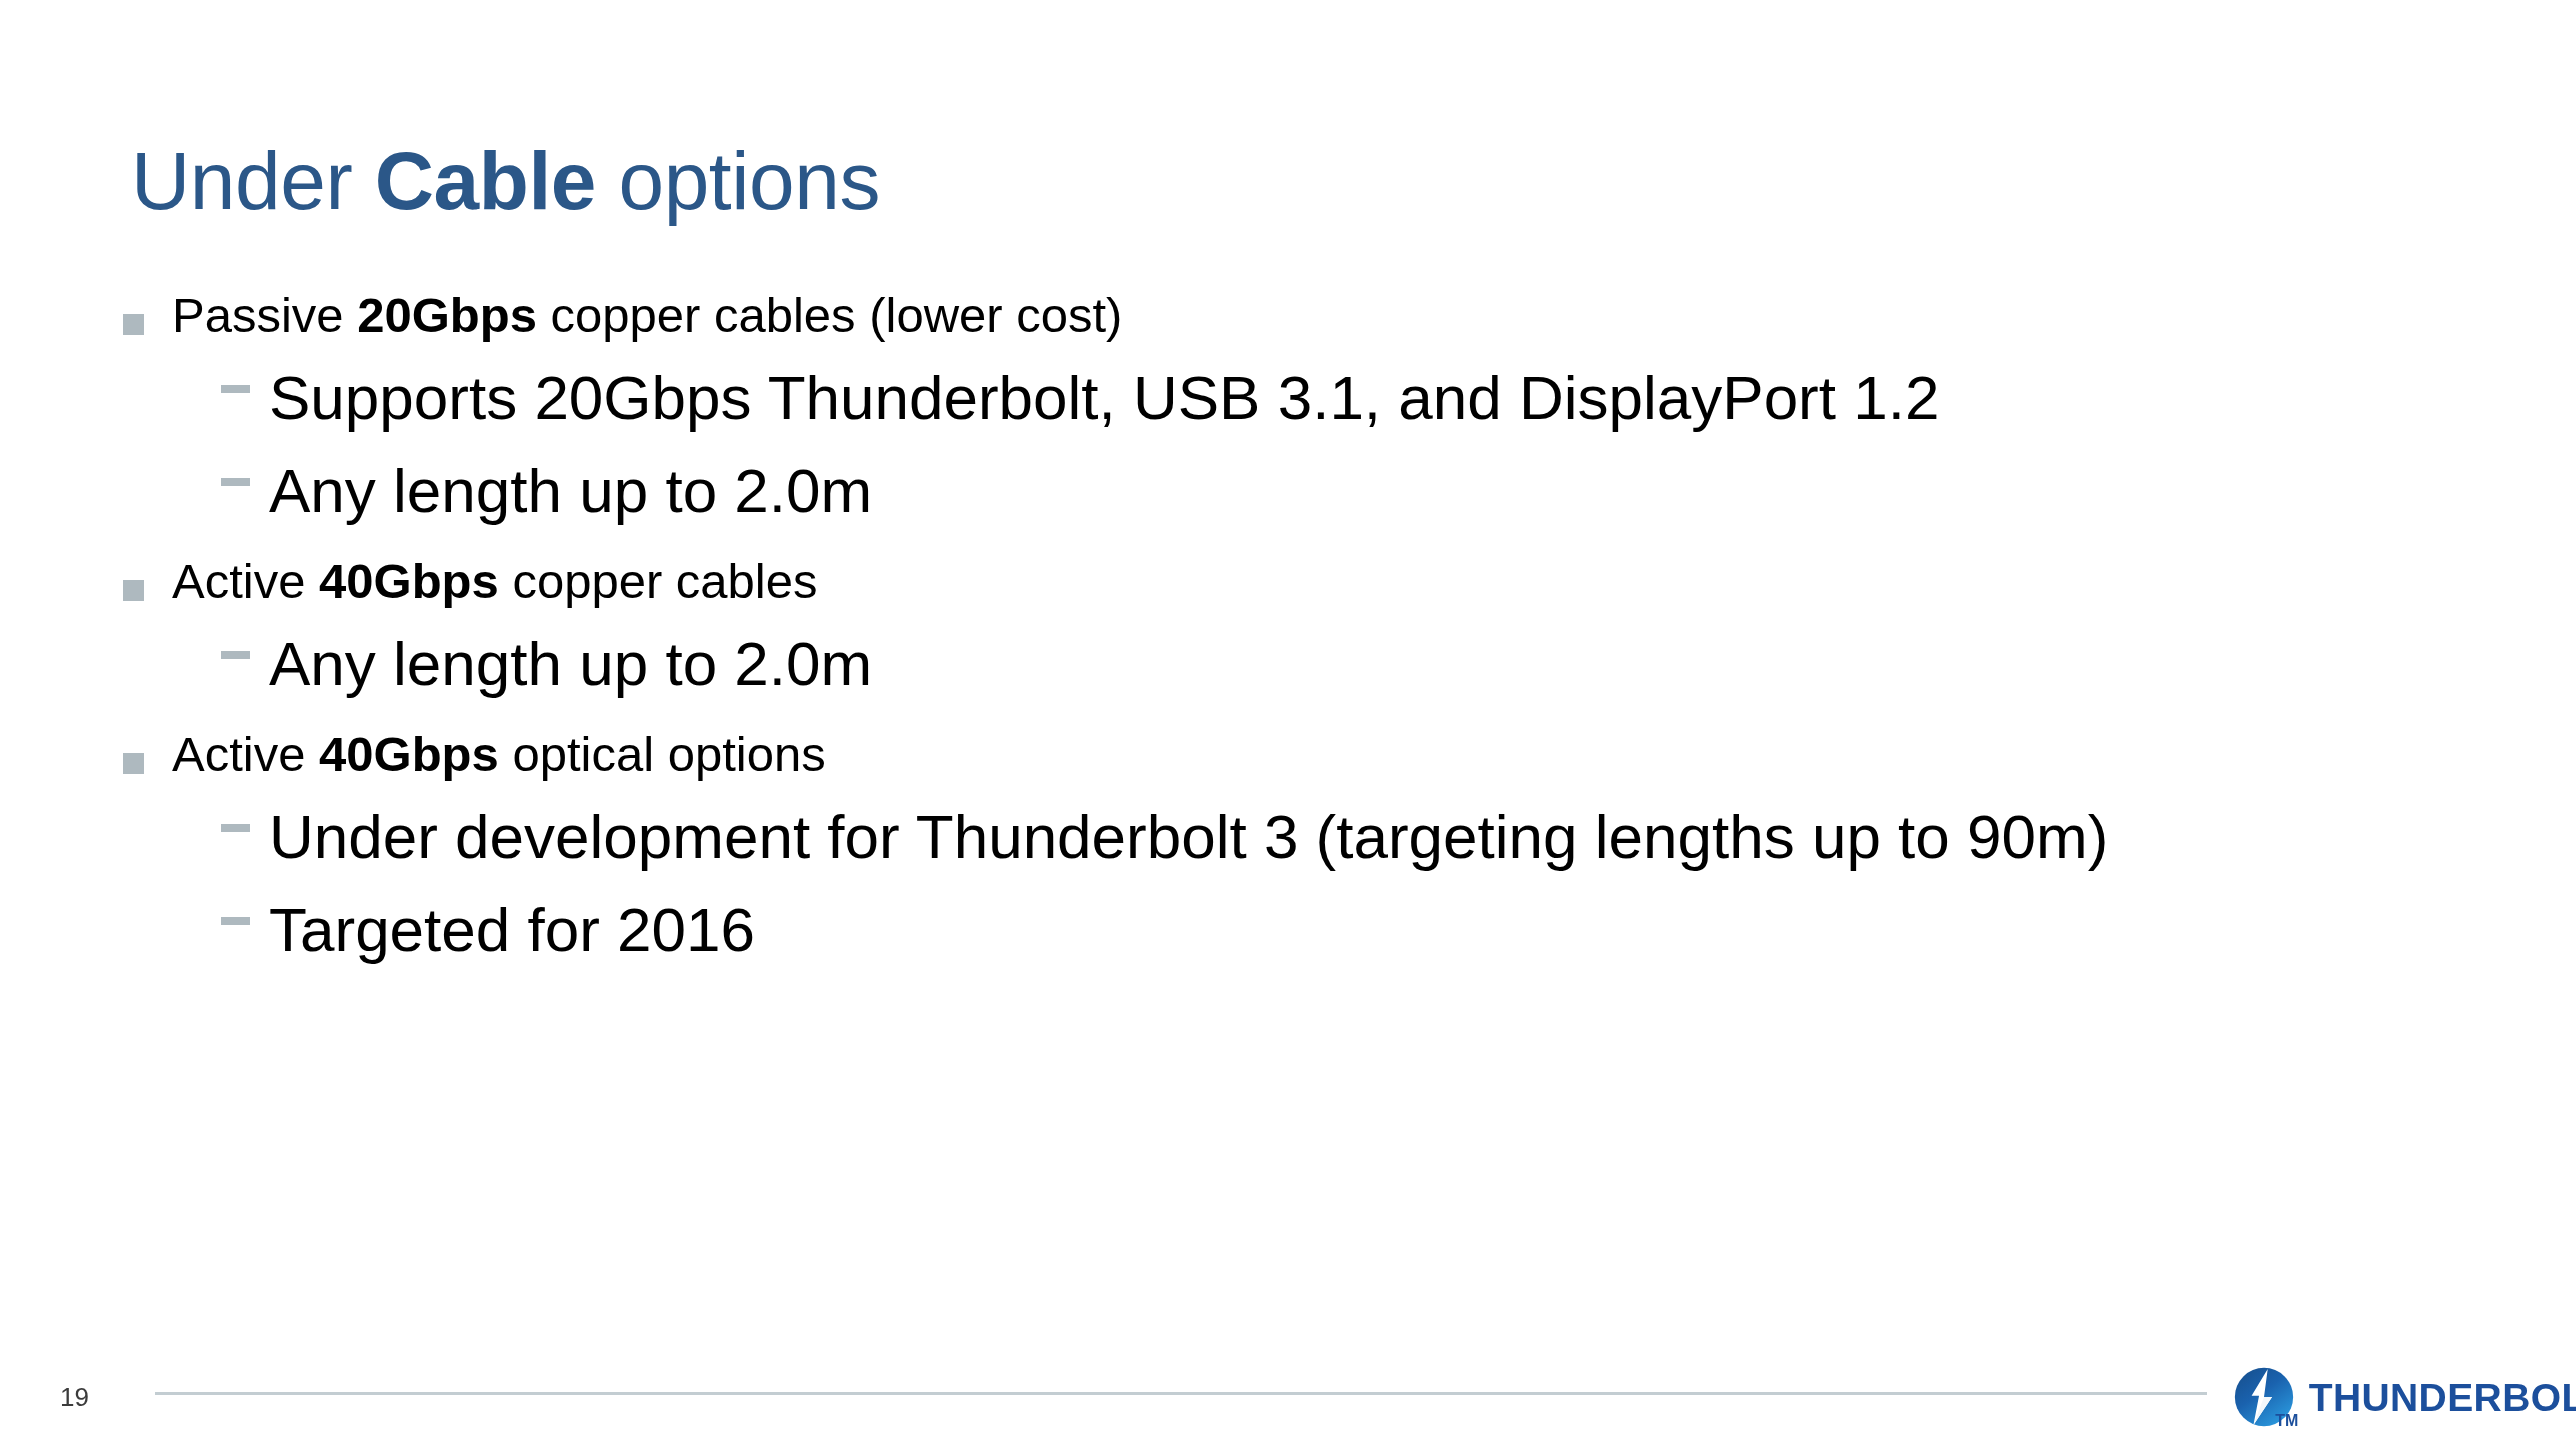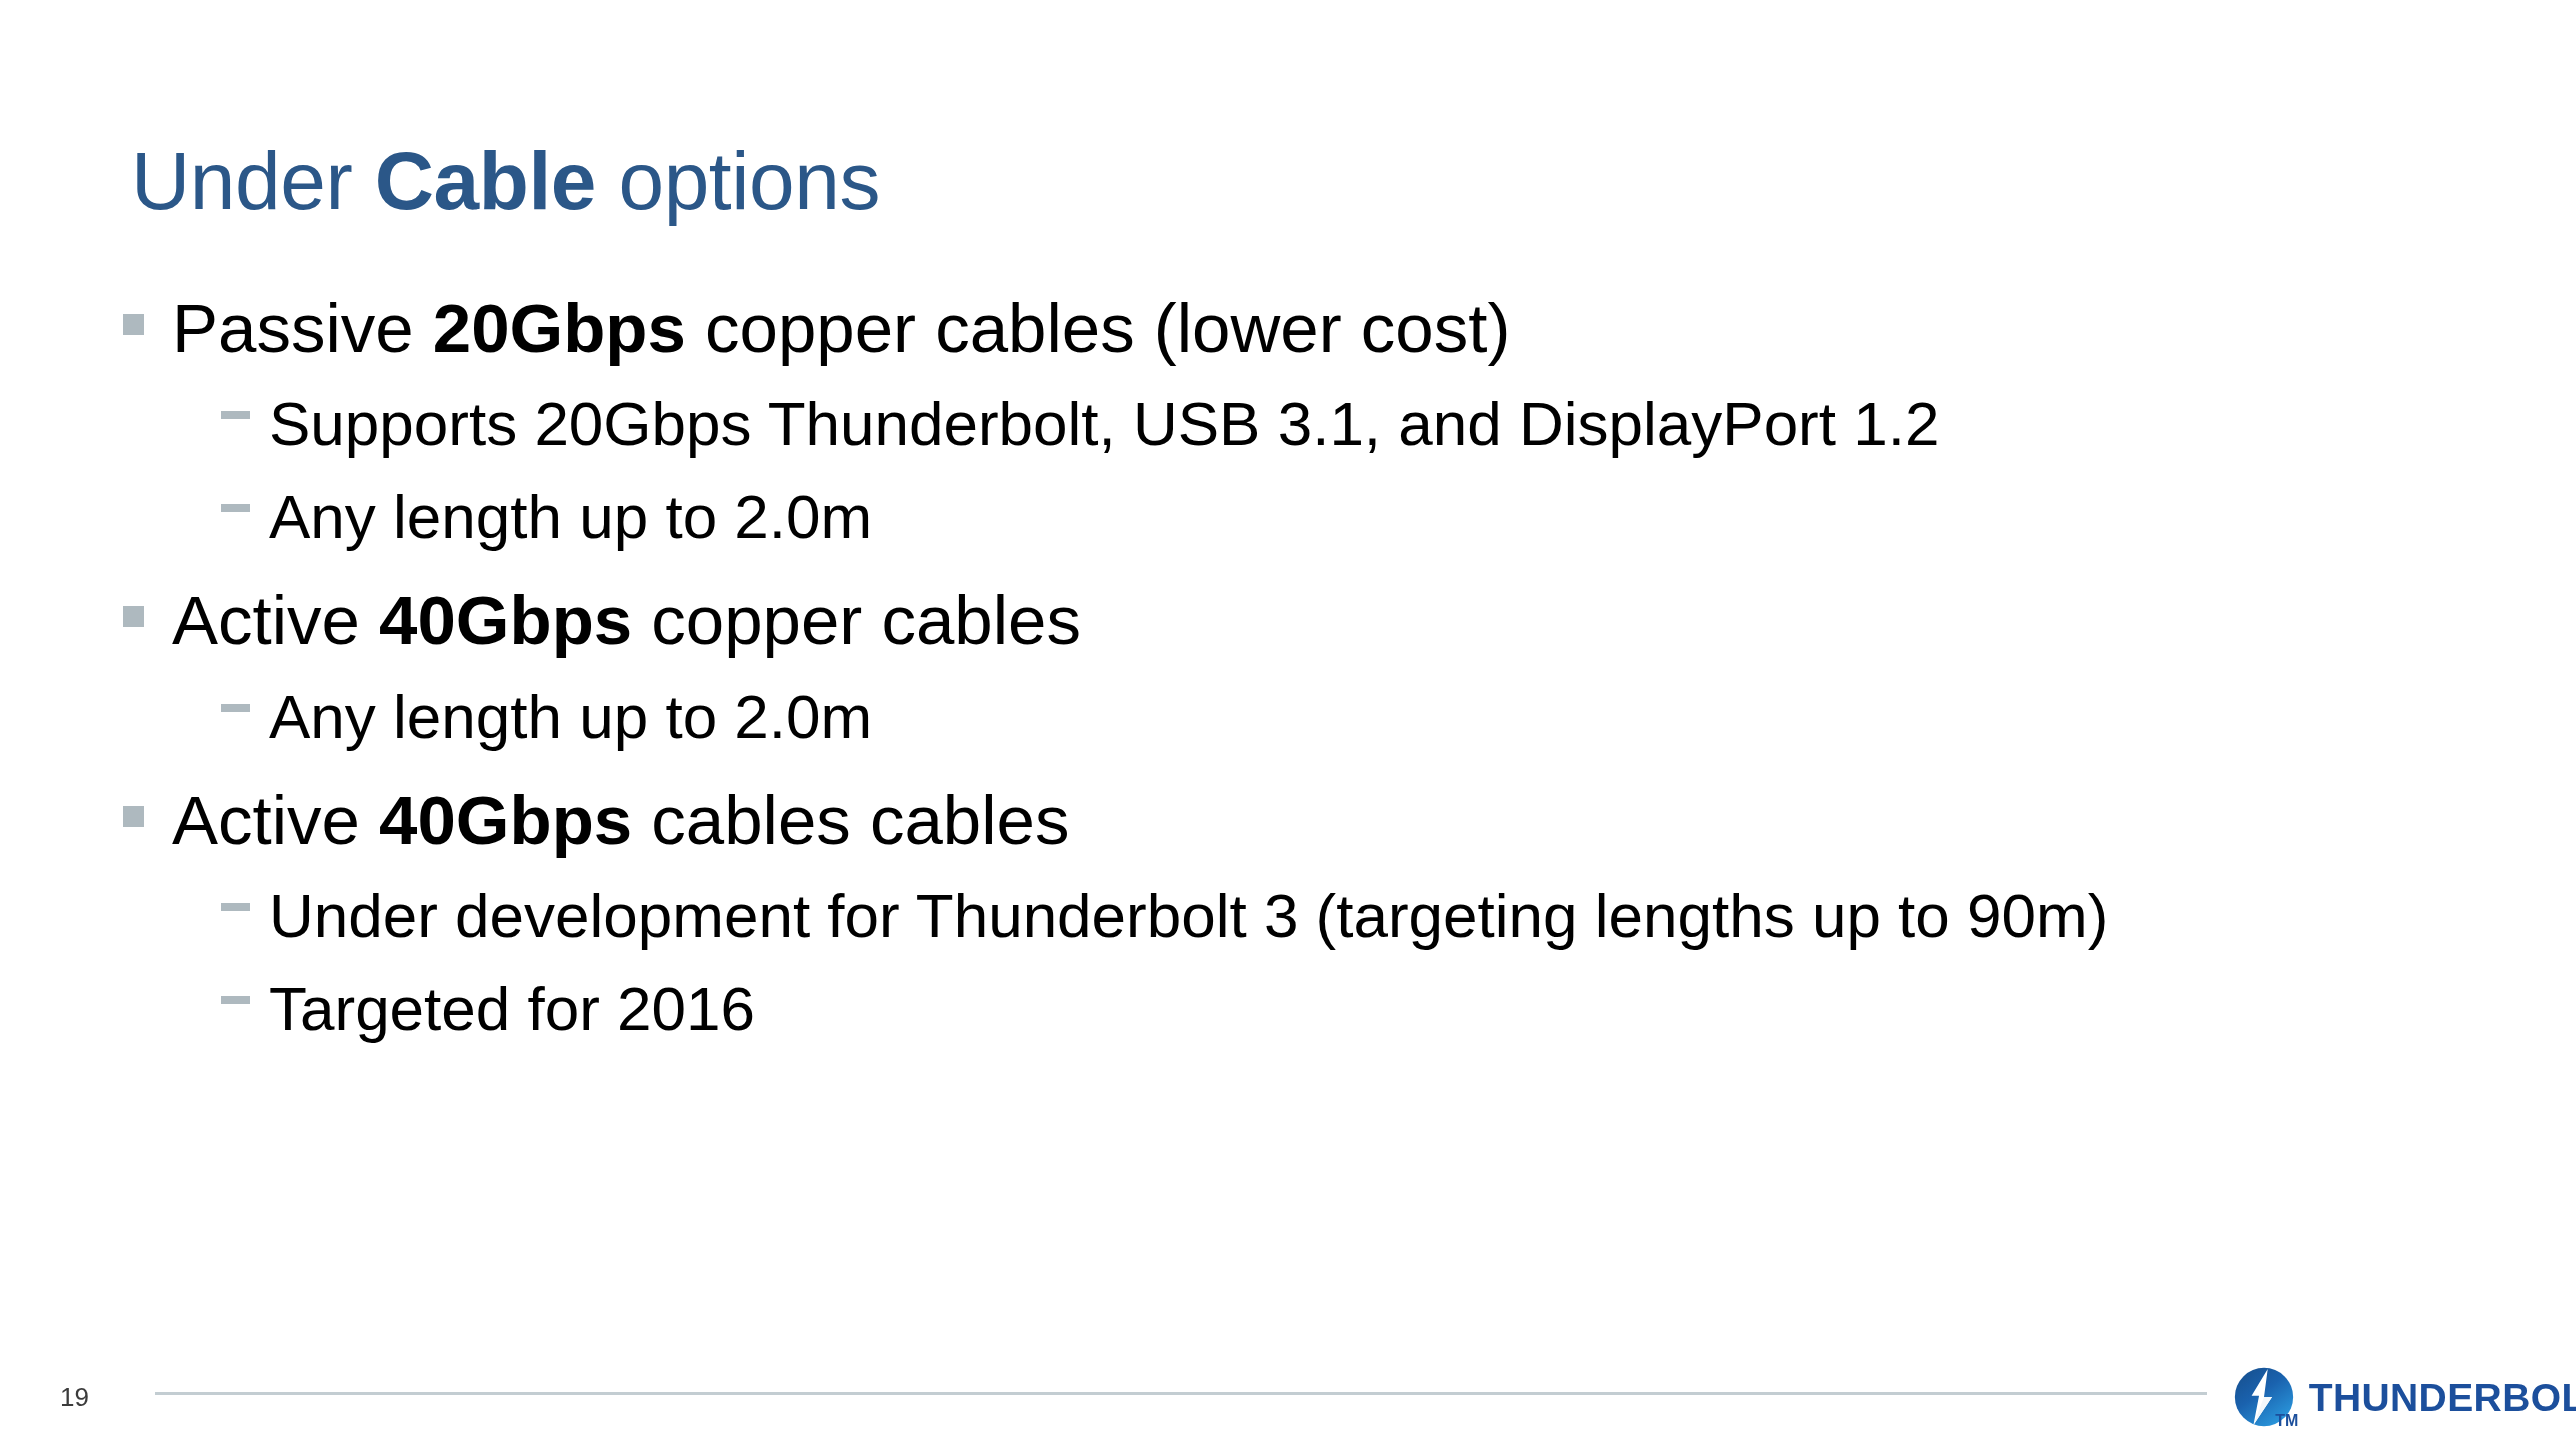--- a/index.html
+++ b/index.html
@@ -46,21 +46,21 @@
     right: 69px;
   }
 
   .bullet-group {
     margin: 0 0 12px 0;
   }
 
   .lvl1 {
     position: relative;
     padding-left: 52px;
-    font-size: 69px;
+    font-size: 49px;
     line-height: 1.32;
     color: #000000;
     font-weight: 400;
     margin-bottom: 3.4px;
     white-space: nowrap;
   }
   .lvl1 .marker {
     position: absolute;
     left: 3.4px;
     top: 31px;
@@ -174,21 +174,21 @@
       </div>
       <div class="lvl2">
         <span class="marker"></span>
         <span>Any length up to 2.0m</span>
       </div>
     </div>
 
     <div class="bullet-group">
       <div class="lvl1">
         <span class="marker"></span>
-        <span>Active </span><span class="strong">40Gbps</span><span> cables cables</span>
+        <span>Active </span><span class="strong">40Gbps</span><span> optical options</span>
       </div>
       <div class="lvl2">
         <span class="marker"></span>
         <span>Under development for Thunderbolt 3 (targeting lengths up to 90m)</span>
       </div>
       <div class="lvl2">
         <span class="marker"></span>
         <span>Targeted for 2016</span>
       </div>
     </div>

